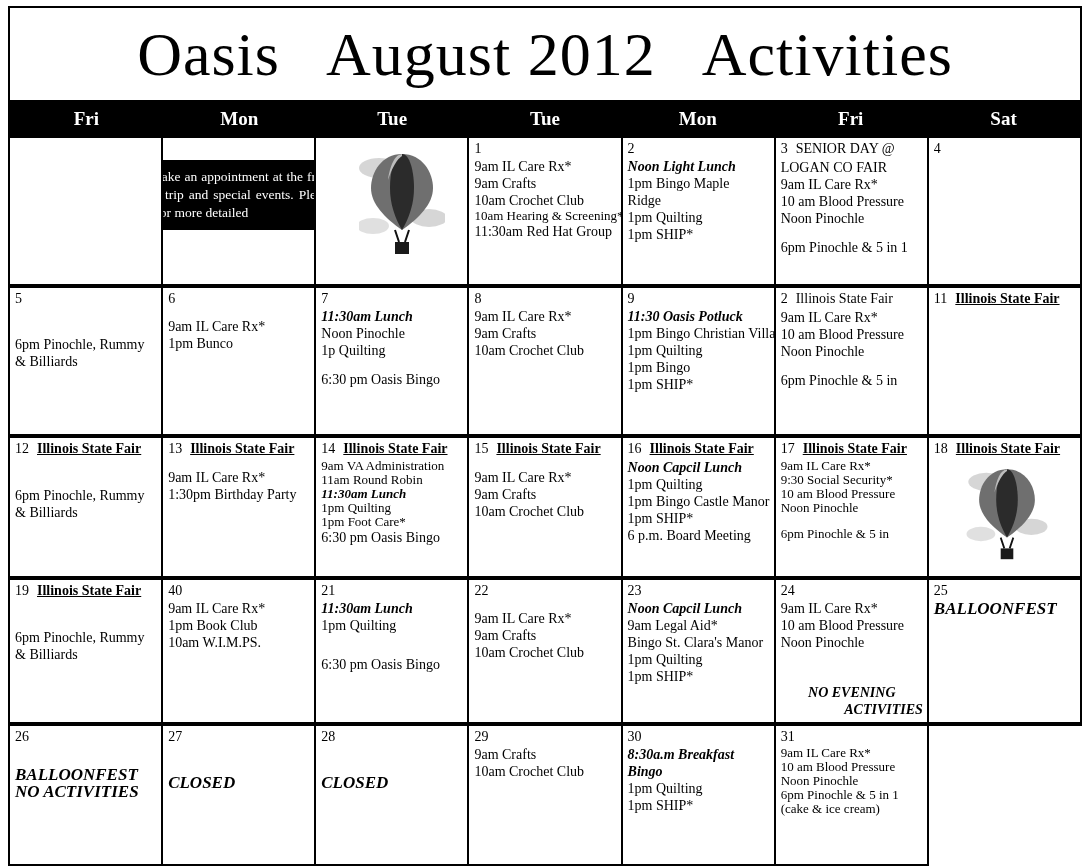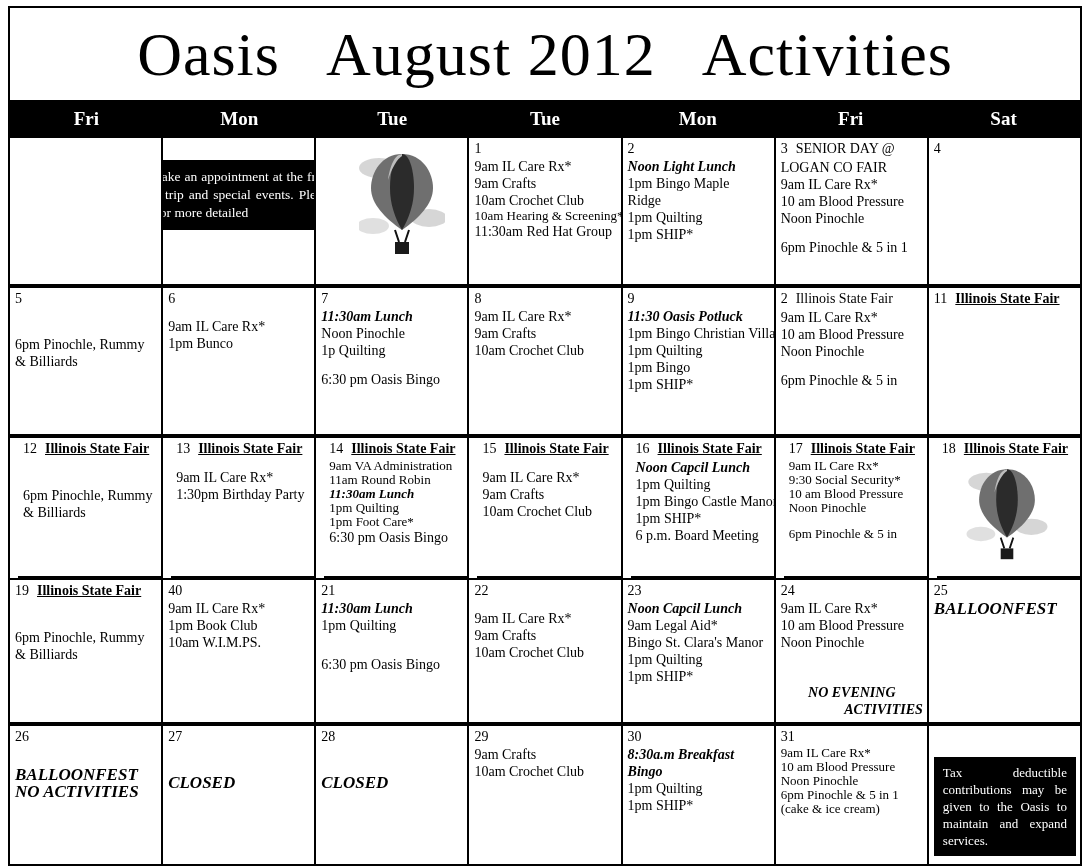--- a/index.html
+++ b/index.html
@@ -32,21 +32,21 @@
   }
   .cell{
     border-right:2px solid #000;border-bottom:2px solid #000;
     position:relative;
     padding:3px 4px 2px 5px;
     box-sizing:border-box;
     overflow:hidden;
   }
   .r1 .cell{height:148px;}
   .r2 .cell{height:148px;}
-  .r3 .cell{height:140px;margin-left:8px;}
+  .r3 .cell{height:140px;}
   .r4 .cell{height:144px;}
   .r5 .cell{height:140px;}
   .daynum{font-size:14px;line-height:15px;}
   .hdr{display:flex;align-items:baseline;gap:8px;}
   .hdr .fairlabel{font-weight:bold;font-size:14px;text-decoration:underline;}
   .hdr .plain{font-size:14px;}
   .events{margin-top:2px;}
   .ev{font-size:14px;line-height:17px;white-space:nowrap;}
   .ev.sm{font-size:13px;line-height:14px;}
   .ev.b{font-weight:bold;font-style:italic;}
@@ -458,23 +458,16 @@
             <span class="daynum">31</span>
           </div>
           <div class="events">
             <div class="ev sm">9am IL Care Rx*</div>
             <div class="ev sm">10 am Blood Pressure</div>
             <div class="ev sm">Noon Pinochle</div>
             <div class="ev sm">6pm Pinochle &amp; 5 in 1</div>
             <div class="ev sm">(cake &amp; ice cream)</div>
           </div>
         </div>
-        <div class="cell">
-          <div class="hdr">
-            <span class="daynum"></span>
-          </div>
-          <div class="events"></div>
-          <div class="taxbox" style="margin-top: 28px;">Tax deductible contributions may be given to the Oasis to maintain and expand services.</div>
-        </div>
       </div>
     </div>
 
 </div>
 
 </body></html>

